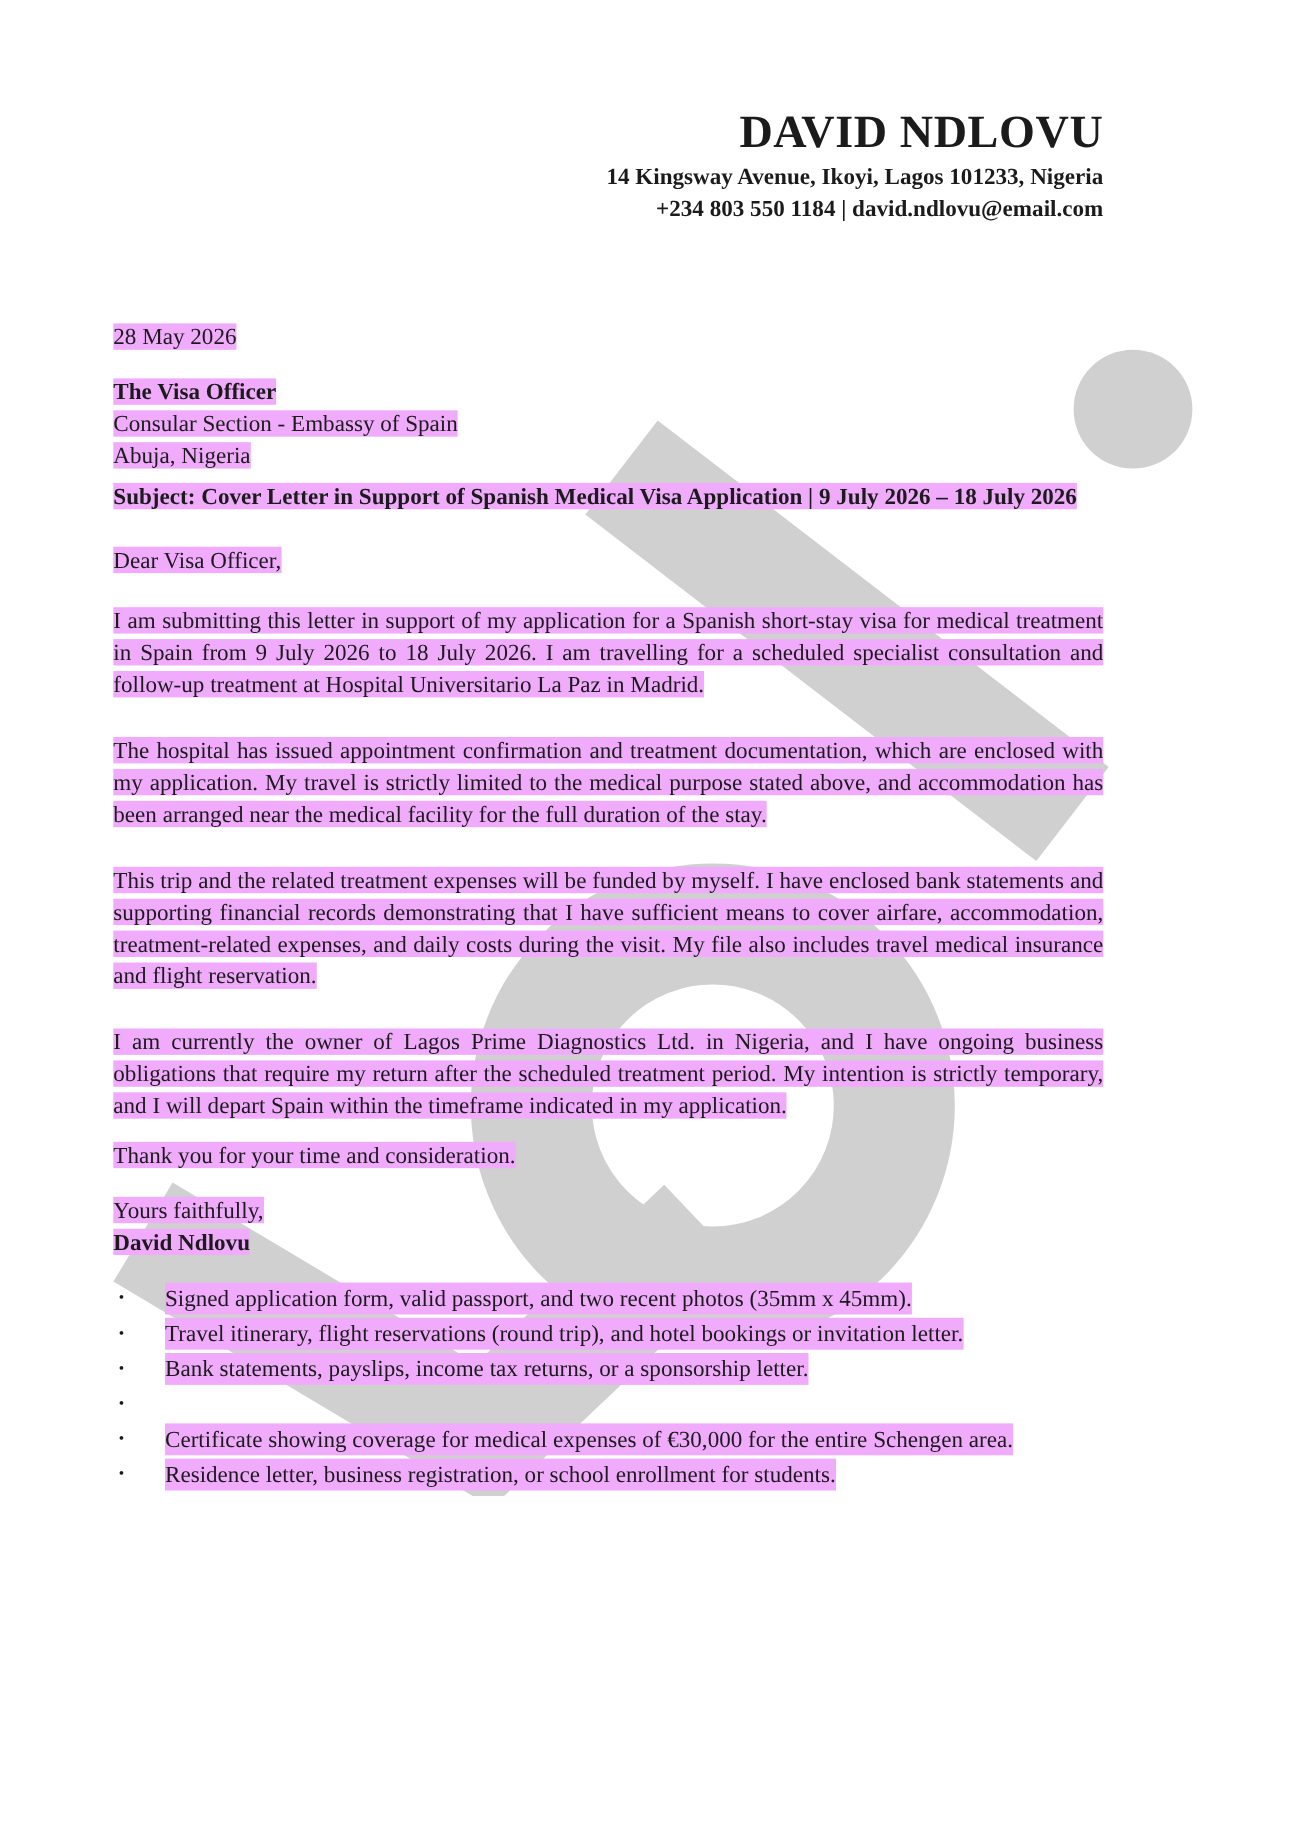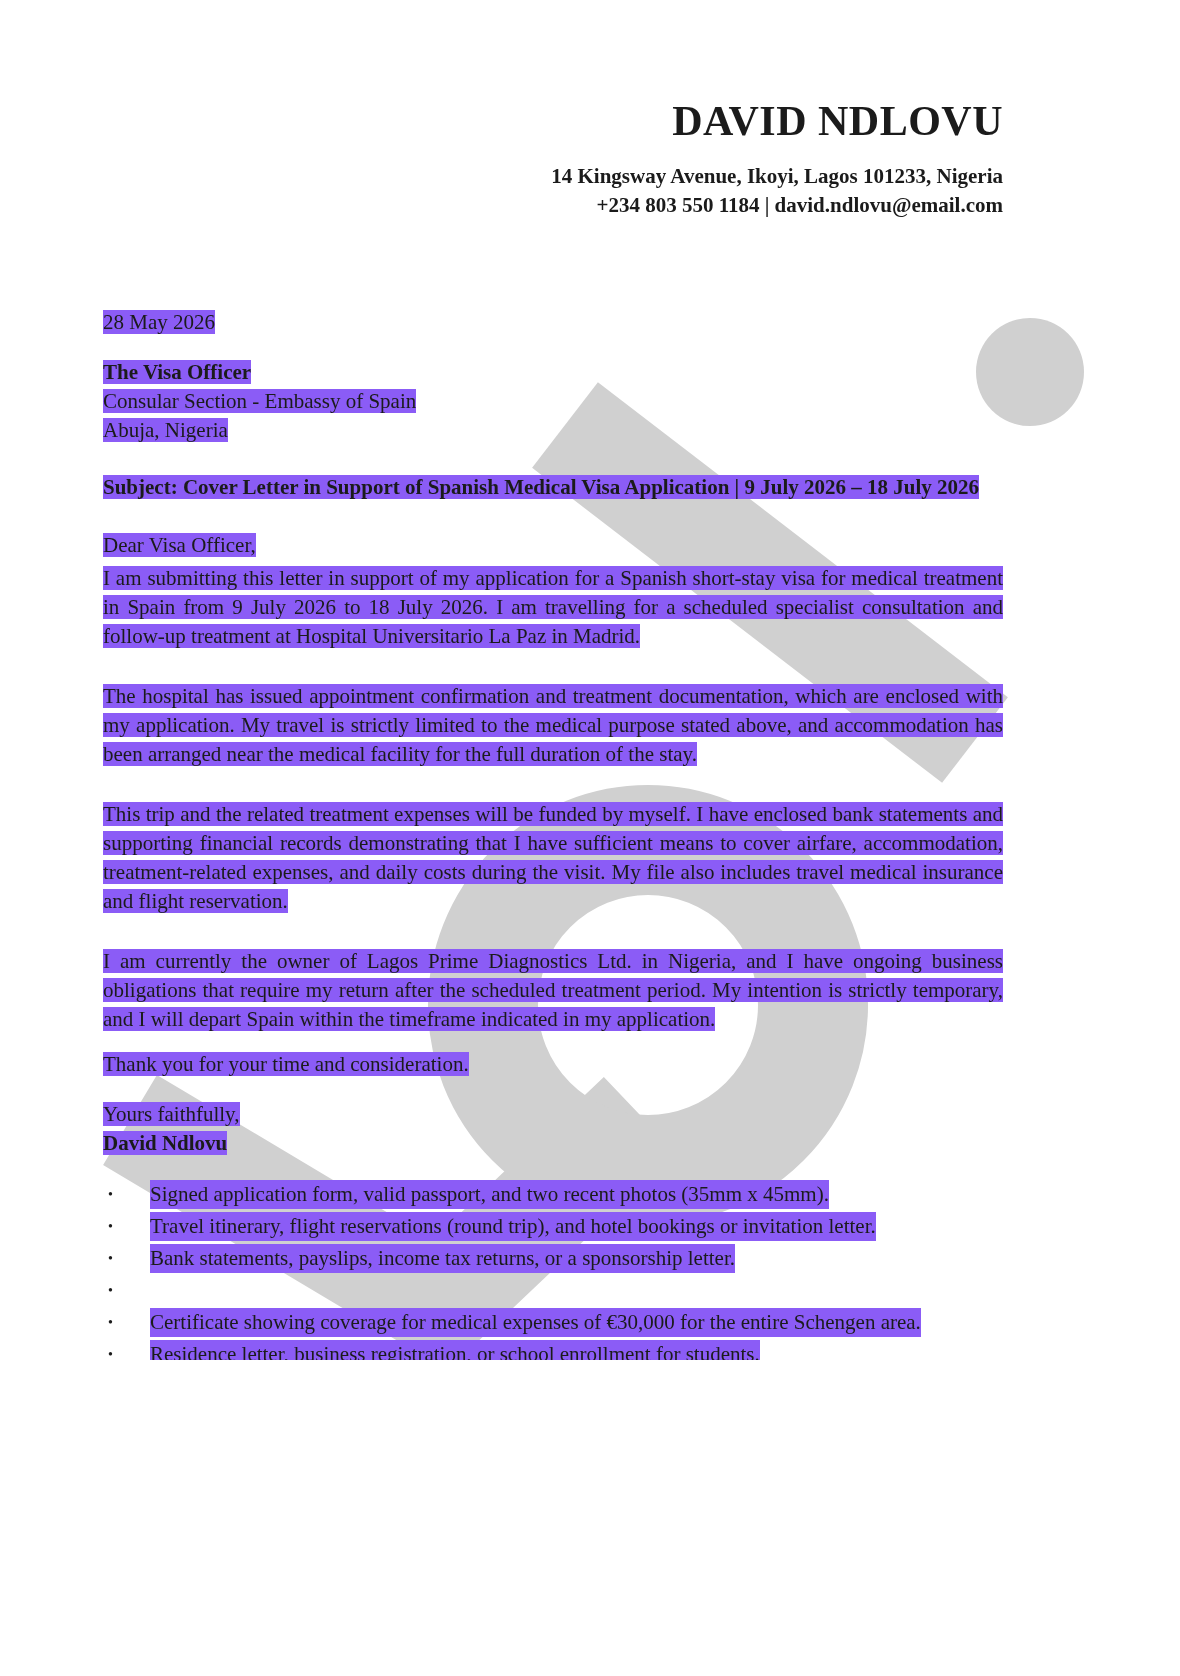--- a/index.html
+++ b/index.html
@@ -20,35 +20,35 @@
   }
   .content {
     position:absolute;
     left:103px;
     top:0;
     width:900px;
     z-index:1;
     font-size:21px;
     line-height:29px;
   }
-  .hl { background:#8b5cf6; }
+  .hl { background:#f0abfc; }
   .letter-header { text-align:right; padding-top:98px; }
   .header-name {
     font-size:42px;
     line-height:46px;
     font-weight:bold;
     letter-spacing:0.5px;
   }
-  .header-contact { font-weight:bold; margin-top:18px; line-height:29px; }
+  .header-contact { font-weight:bold; margin-top:2px; line-height:29px; }
   .date-line { margin-top:88px; }
   .recipient-block { margin-top:21px; }
   .recipient-name { font-weight:bold; }
-  .subject-line { margin-top:28px; font-weight:bold; text-align:justify; }
+  .subject-line { margin-top:8px; font-weight:bold; text-align:justify; }
   .salutation-line { margin-top:29px; }
-  .para { margin-top:4px; text-align:justify; }
+  .para { margin-top:26px; text-align:justify; }
   .para + .para { margin-top:31px; }
   .thanks-line { margin-top:16px; }
   .closing-block { margin-top:21px; }
   .signature-name { font-weight:bold; }
   .enclosures { margin-top:22px; list-style:none; }
   .enclosure-item { display:flex; margin-bottom:3px; }
   .bullet {
     flex:none;
     width:47px;
     padding-left:5px;

